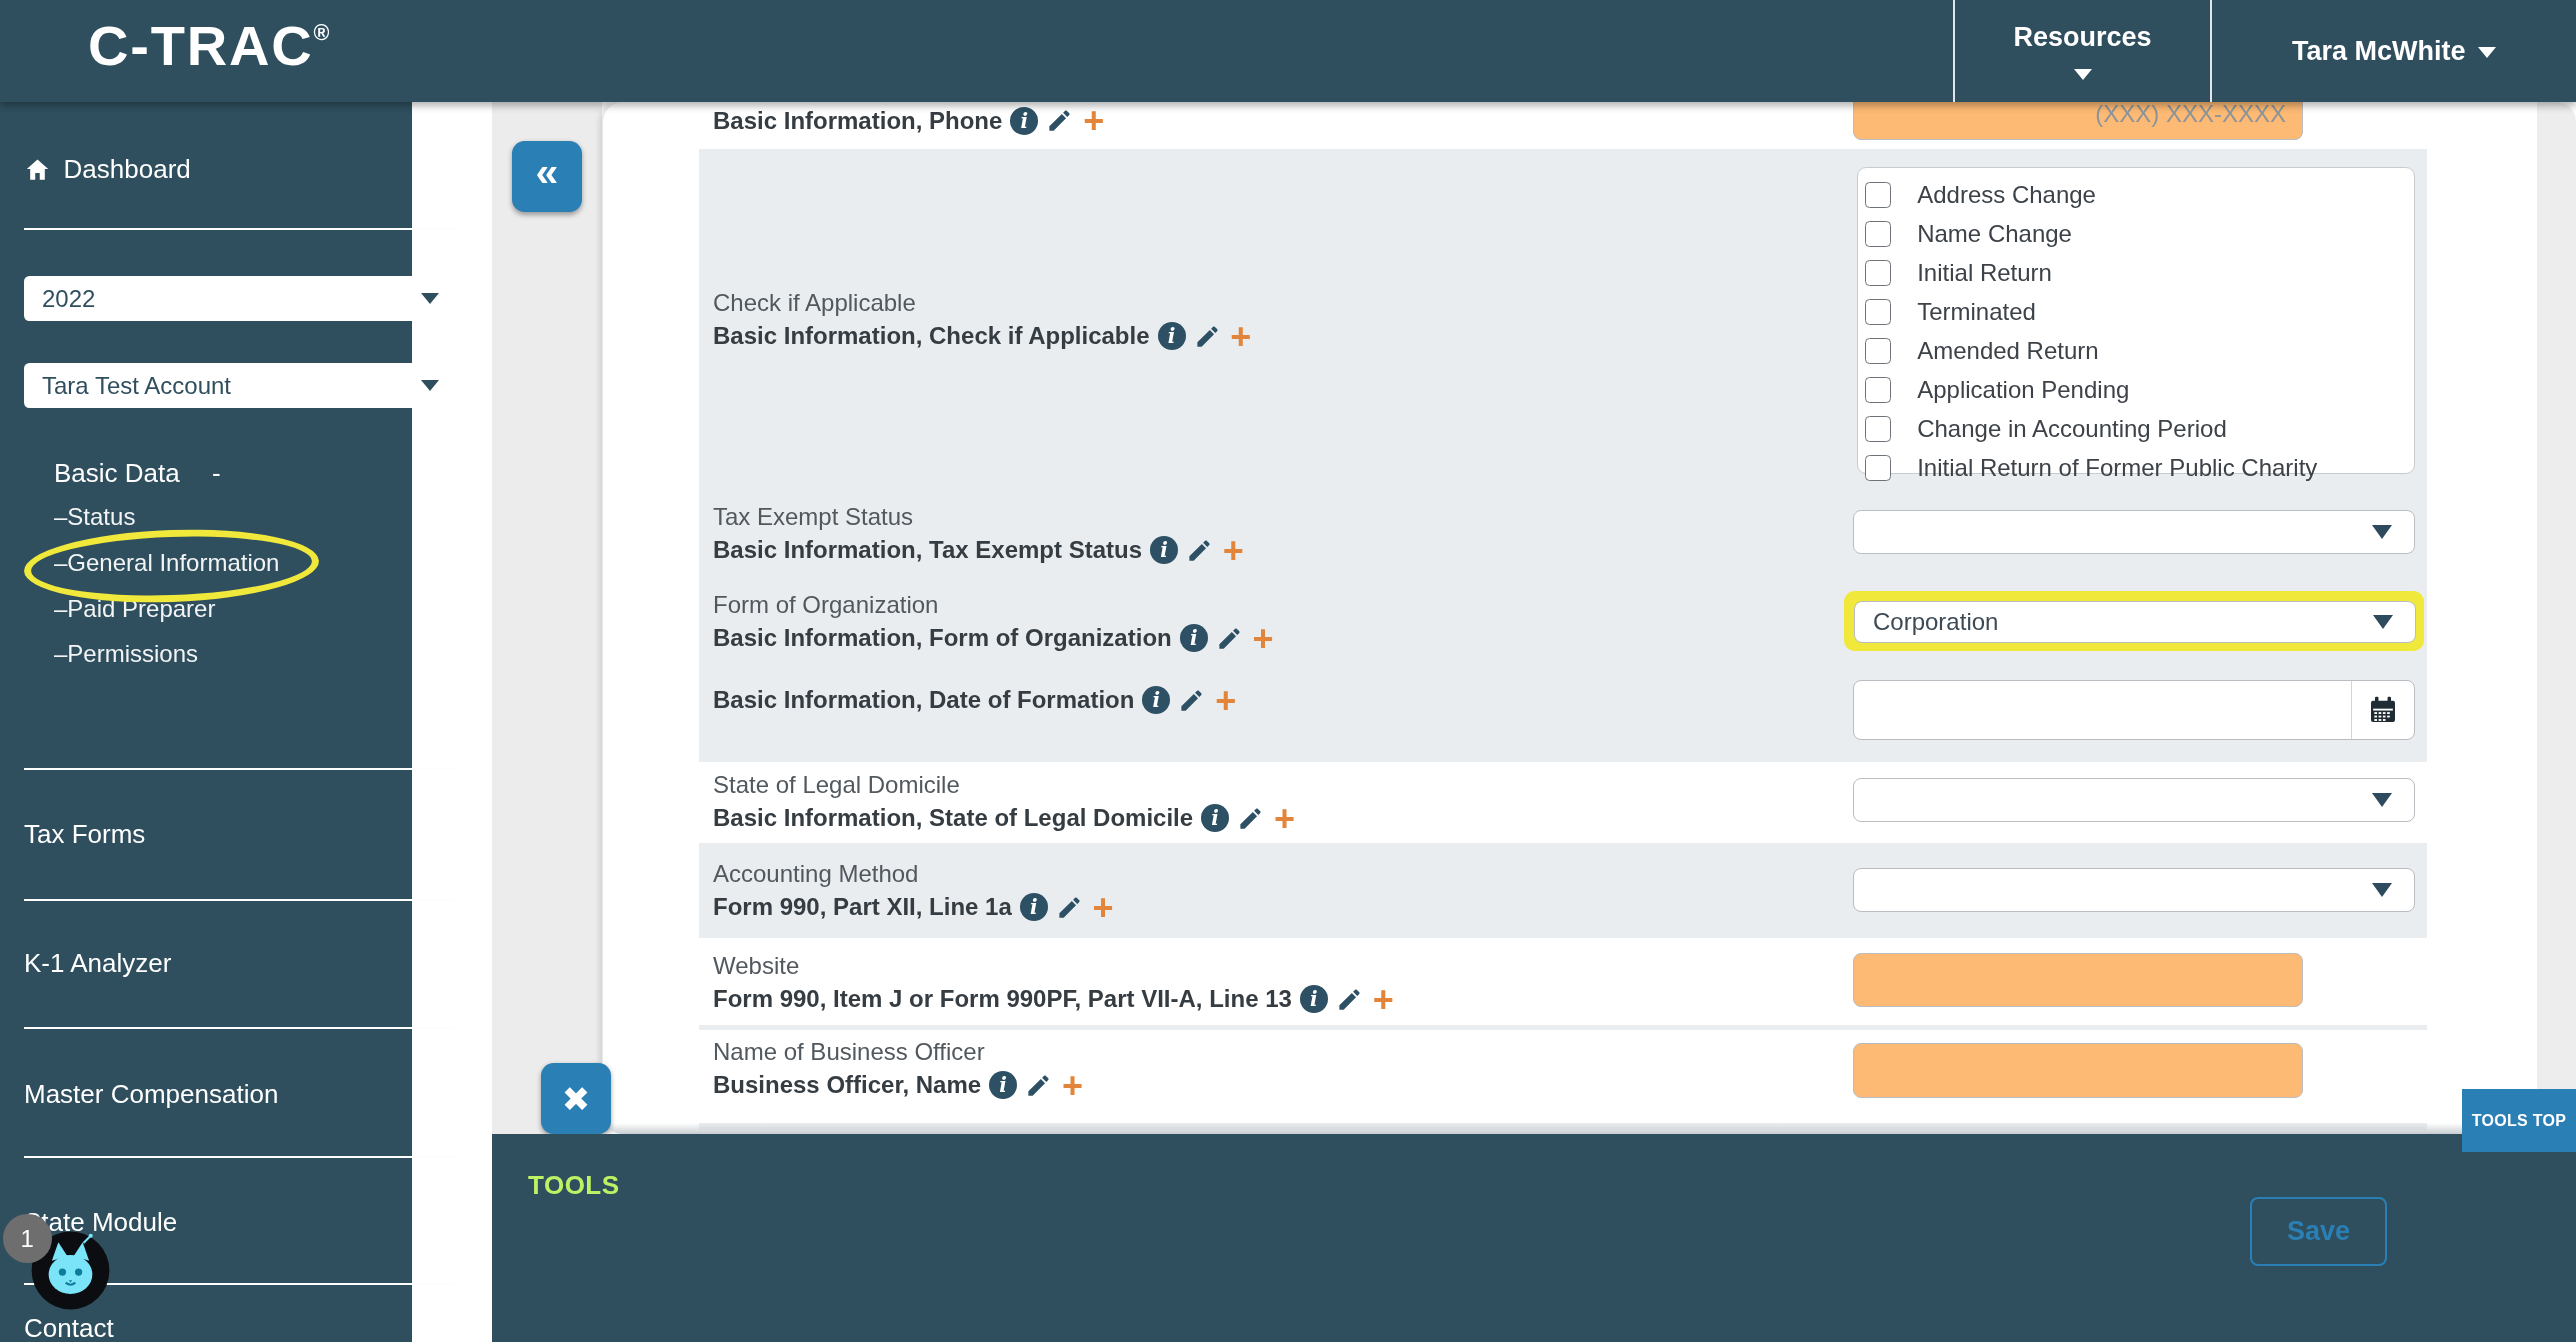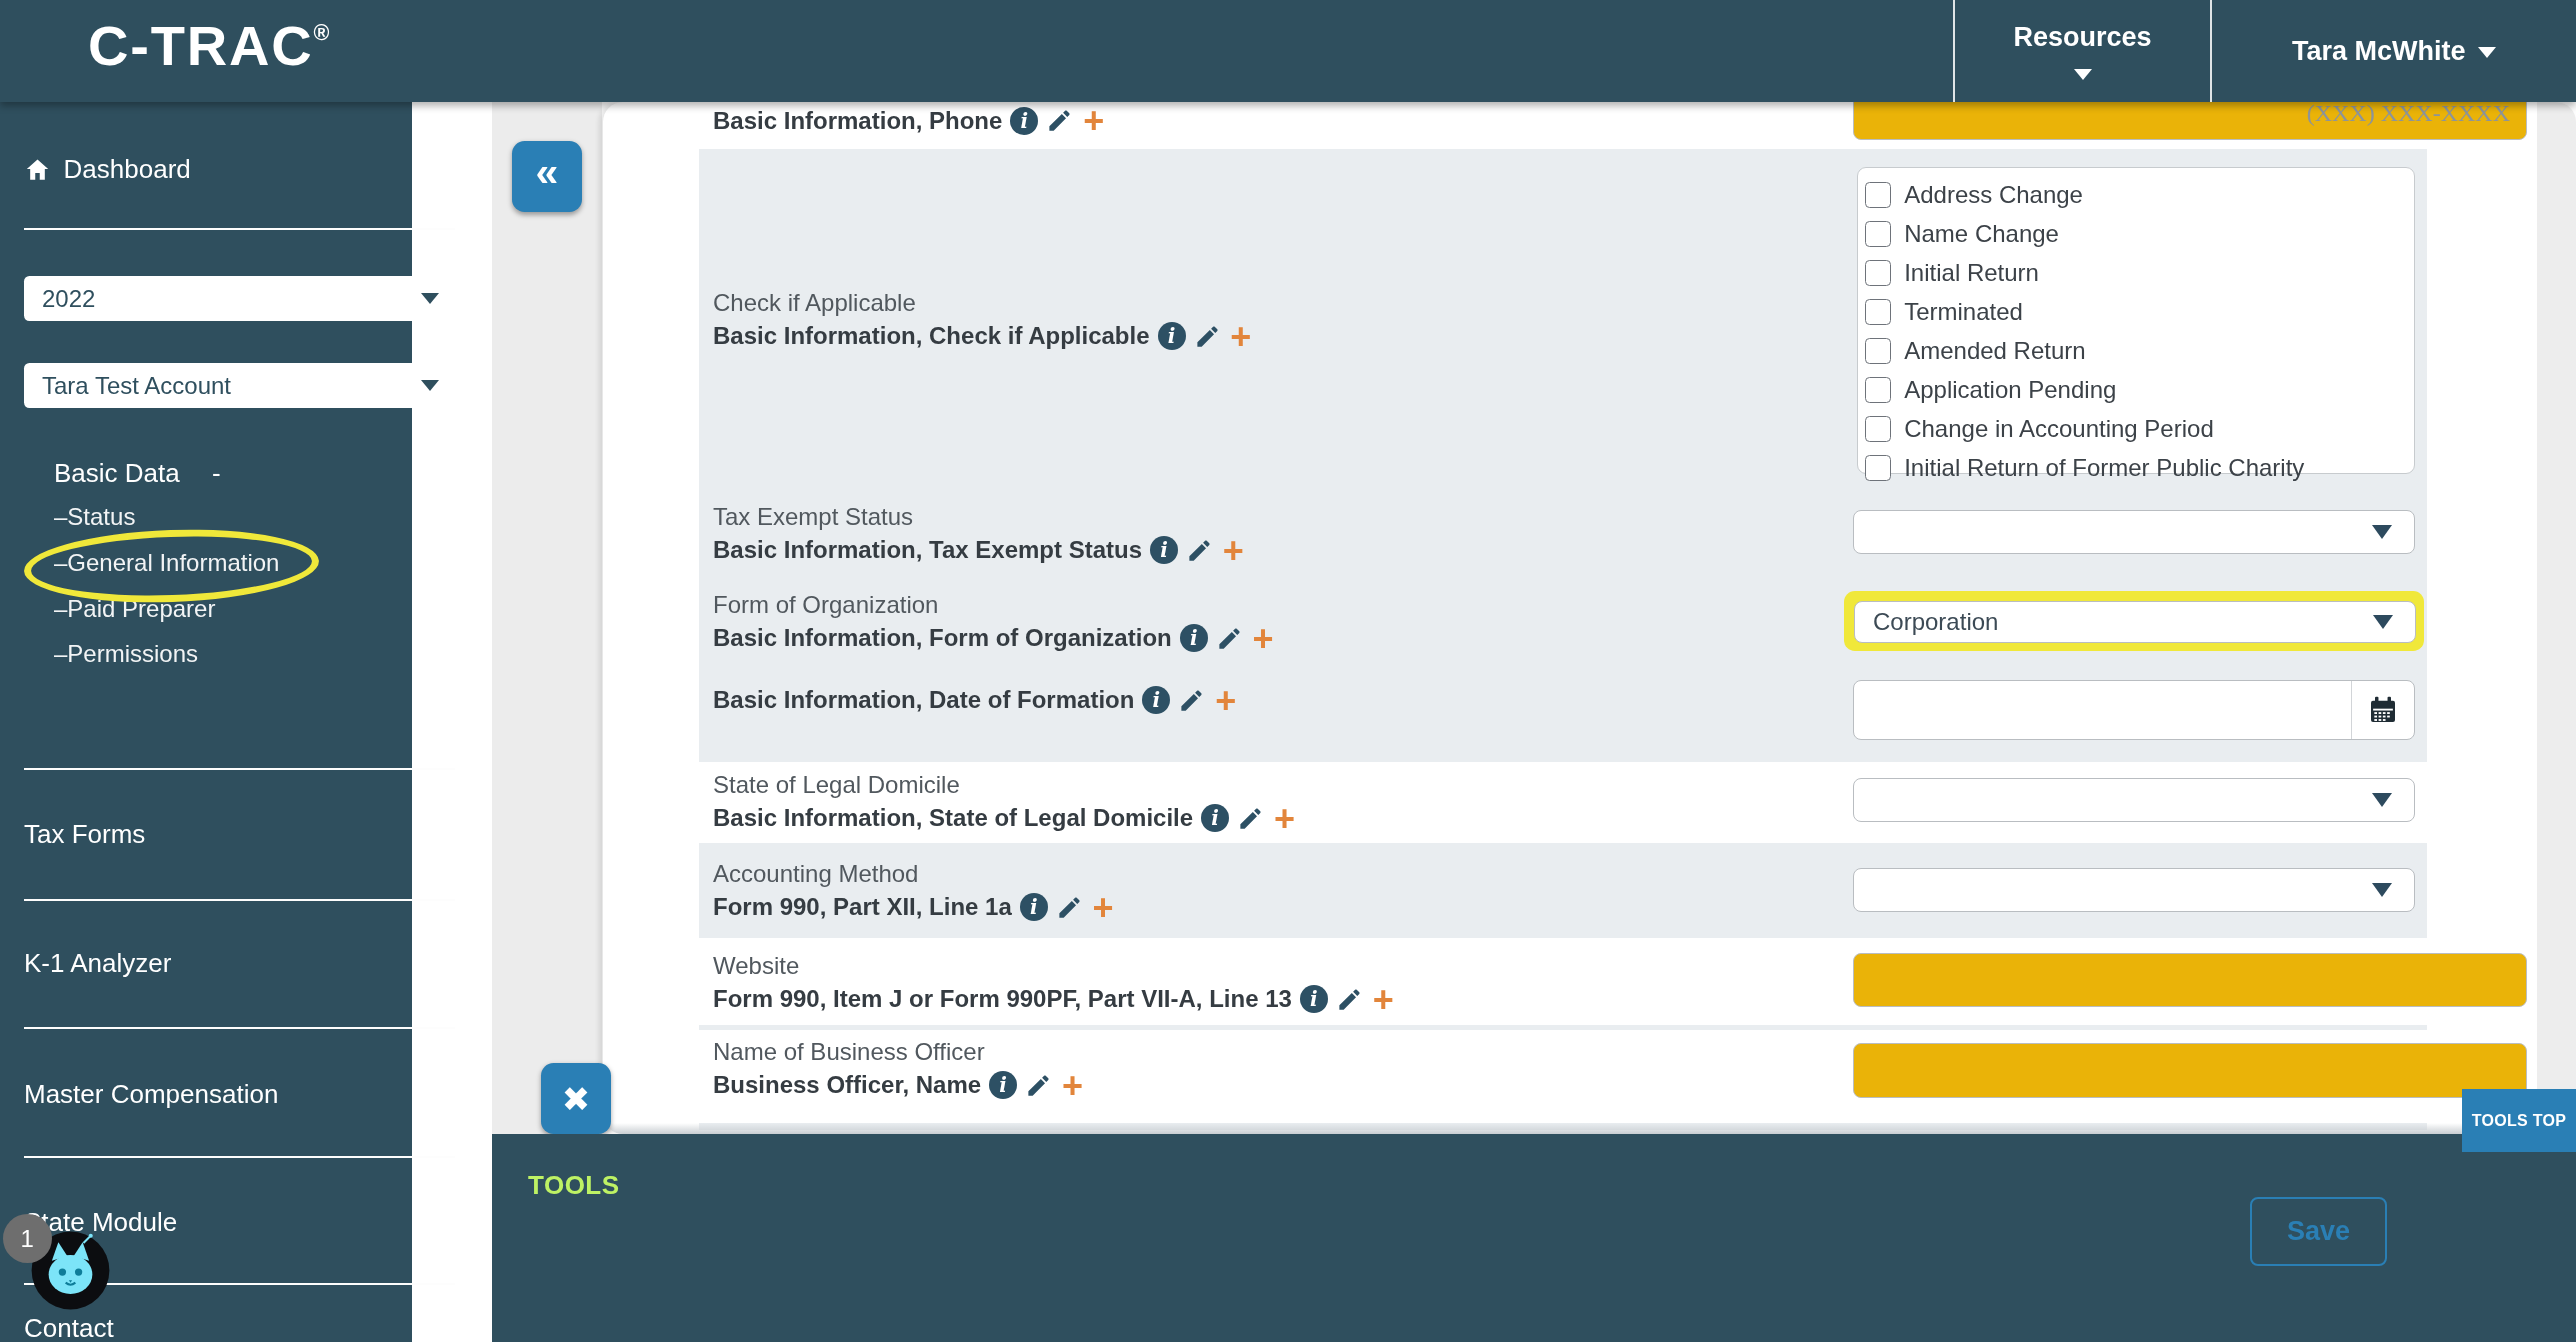--- a/index.html
+++ b/index.html
@@ -45,30 +45,30 @@
            box-shadow:-3.6px 0 5.4px rgba(0,0,0,.10);border-radius:20px;}
   .stripe{left:96px;width:1728px;background:#e9edf0;position:absolute;}
   .flabel{left:110px;position:absolute;}
   .flabel .l1{font-size:24px;color:#51585e;line-height:32px;}
   .flabel .l2{font-size:24px;font-weight:700;color:#353c42;line-height:34px;display:flex;align-items:center;gap:8px;}
   .ico-info{width:28px;height:28px;border-radius:50%;background:#2d5064;color:#fff;display:inline-flex;
             align-items:center;justify-content:center;font-family:"DejaVu Serif",serif;
             font-style:italic;font-weight:700;font-size:20px;cursor:pointer;flex:none;}
   .ico-pencil{cursor:pointer;flex:none;}
   .ico-plus{color:#e2853b;font-size:36px;font-weight:700;line-height:27px;cursor:pointer;flex:none;margin-left:1.8px;}
-  .inp{position:absolute;left:1250px;width:674px;background:#eab308;border:1.8px solid #b9bdc1;border-radius:8px;
+  .inp{position:absolute;left:1250px;width:450px;background:#fdba74;border:1.8px solid #b9bdc1;border-radius:8px;
        box-sizing:border-box;font-size:24px;color:#3c4a55;padding:0 16px;outline:none;
-       font-family:Liberation Serif, serif;}
+       font-family:Liberation Sans, sans-serif;}
   .inp::placeholder{color:#8d949a;}
   .sel{position:absolute;left:1250px;width:562px;background:#fff;border:1.8px solid #b9bdc1;border-radius:8px;
        box-sizing:border-box;display:flex;align-items:center;padding:0 54px 0 18px;
        font-size:24px;color:#3c4a55;cursor:pointer;}
   .sel .sel-caret{position:absolute;right:21.6px;width:0;height:0;
         border-left:10.8px solid transparent;border-right:10.8px solid transparent;border-top:14.4px solid #2d4a5e;}
-  .chk-row{display:flex;align-items:center;gap:13px;height:39px;cursor:pointer;}
+  .chk-row{display:flex;align-items:center;gap:26px;height:39px;cursor:pointer;}
   .cbox{width:24px;height:24px;border:1.8px solid #6e737a;border-radius:4.5px;background:#fff;flex:none;}
   .chk-label{font-size:24px;color:#3c4248;}
 
   
   #tools{left:492px;top:1134px;width:2084px;height:208px;background:#2f4f5e;z-index:40;}
   #tools-title{left:36px;top:36px;color:#bef264;font-size:26px;font-weight:700;letter-spacing:0.5px;}
   #save-btn{left:1758px;top:63px;width:133px;height:65px;border:2.7px solid #2a7fb5;border-radius:8px;
             color:#2a7fb5;font-size:27px;font-weight:700;display:flex;align-items:center;justify-content:center;
             cursor:pointer;background:transparent;}
   #page-top{left:2462px;top:1089px;width:114px;height:63px;background:#2a7fb5;color:#fff;z-index:45;

